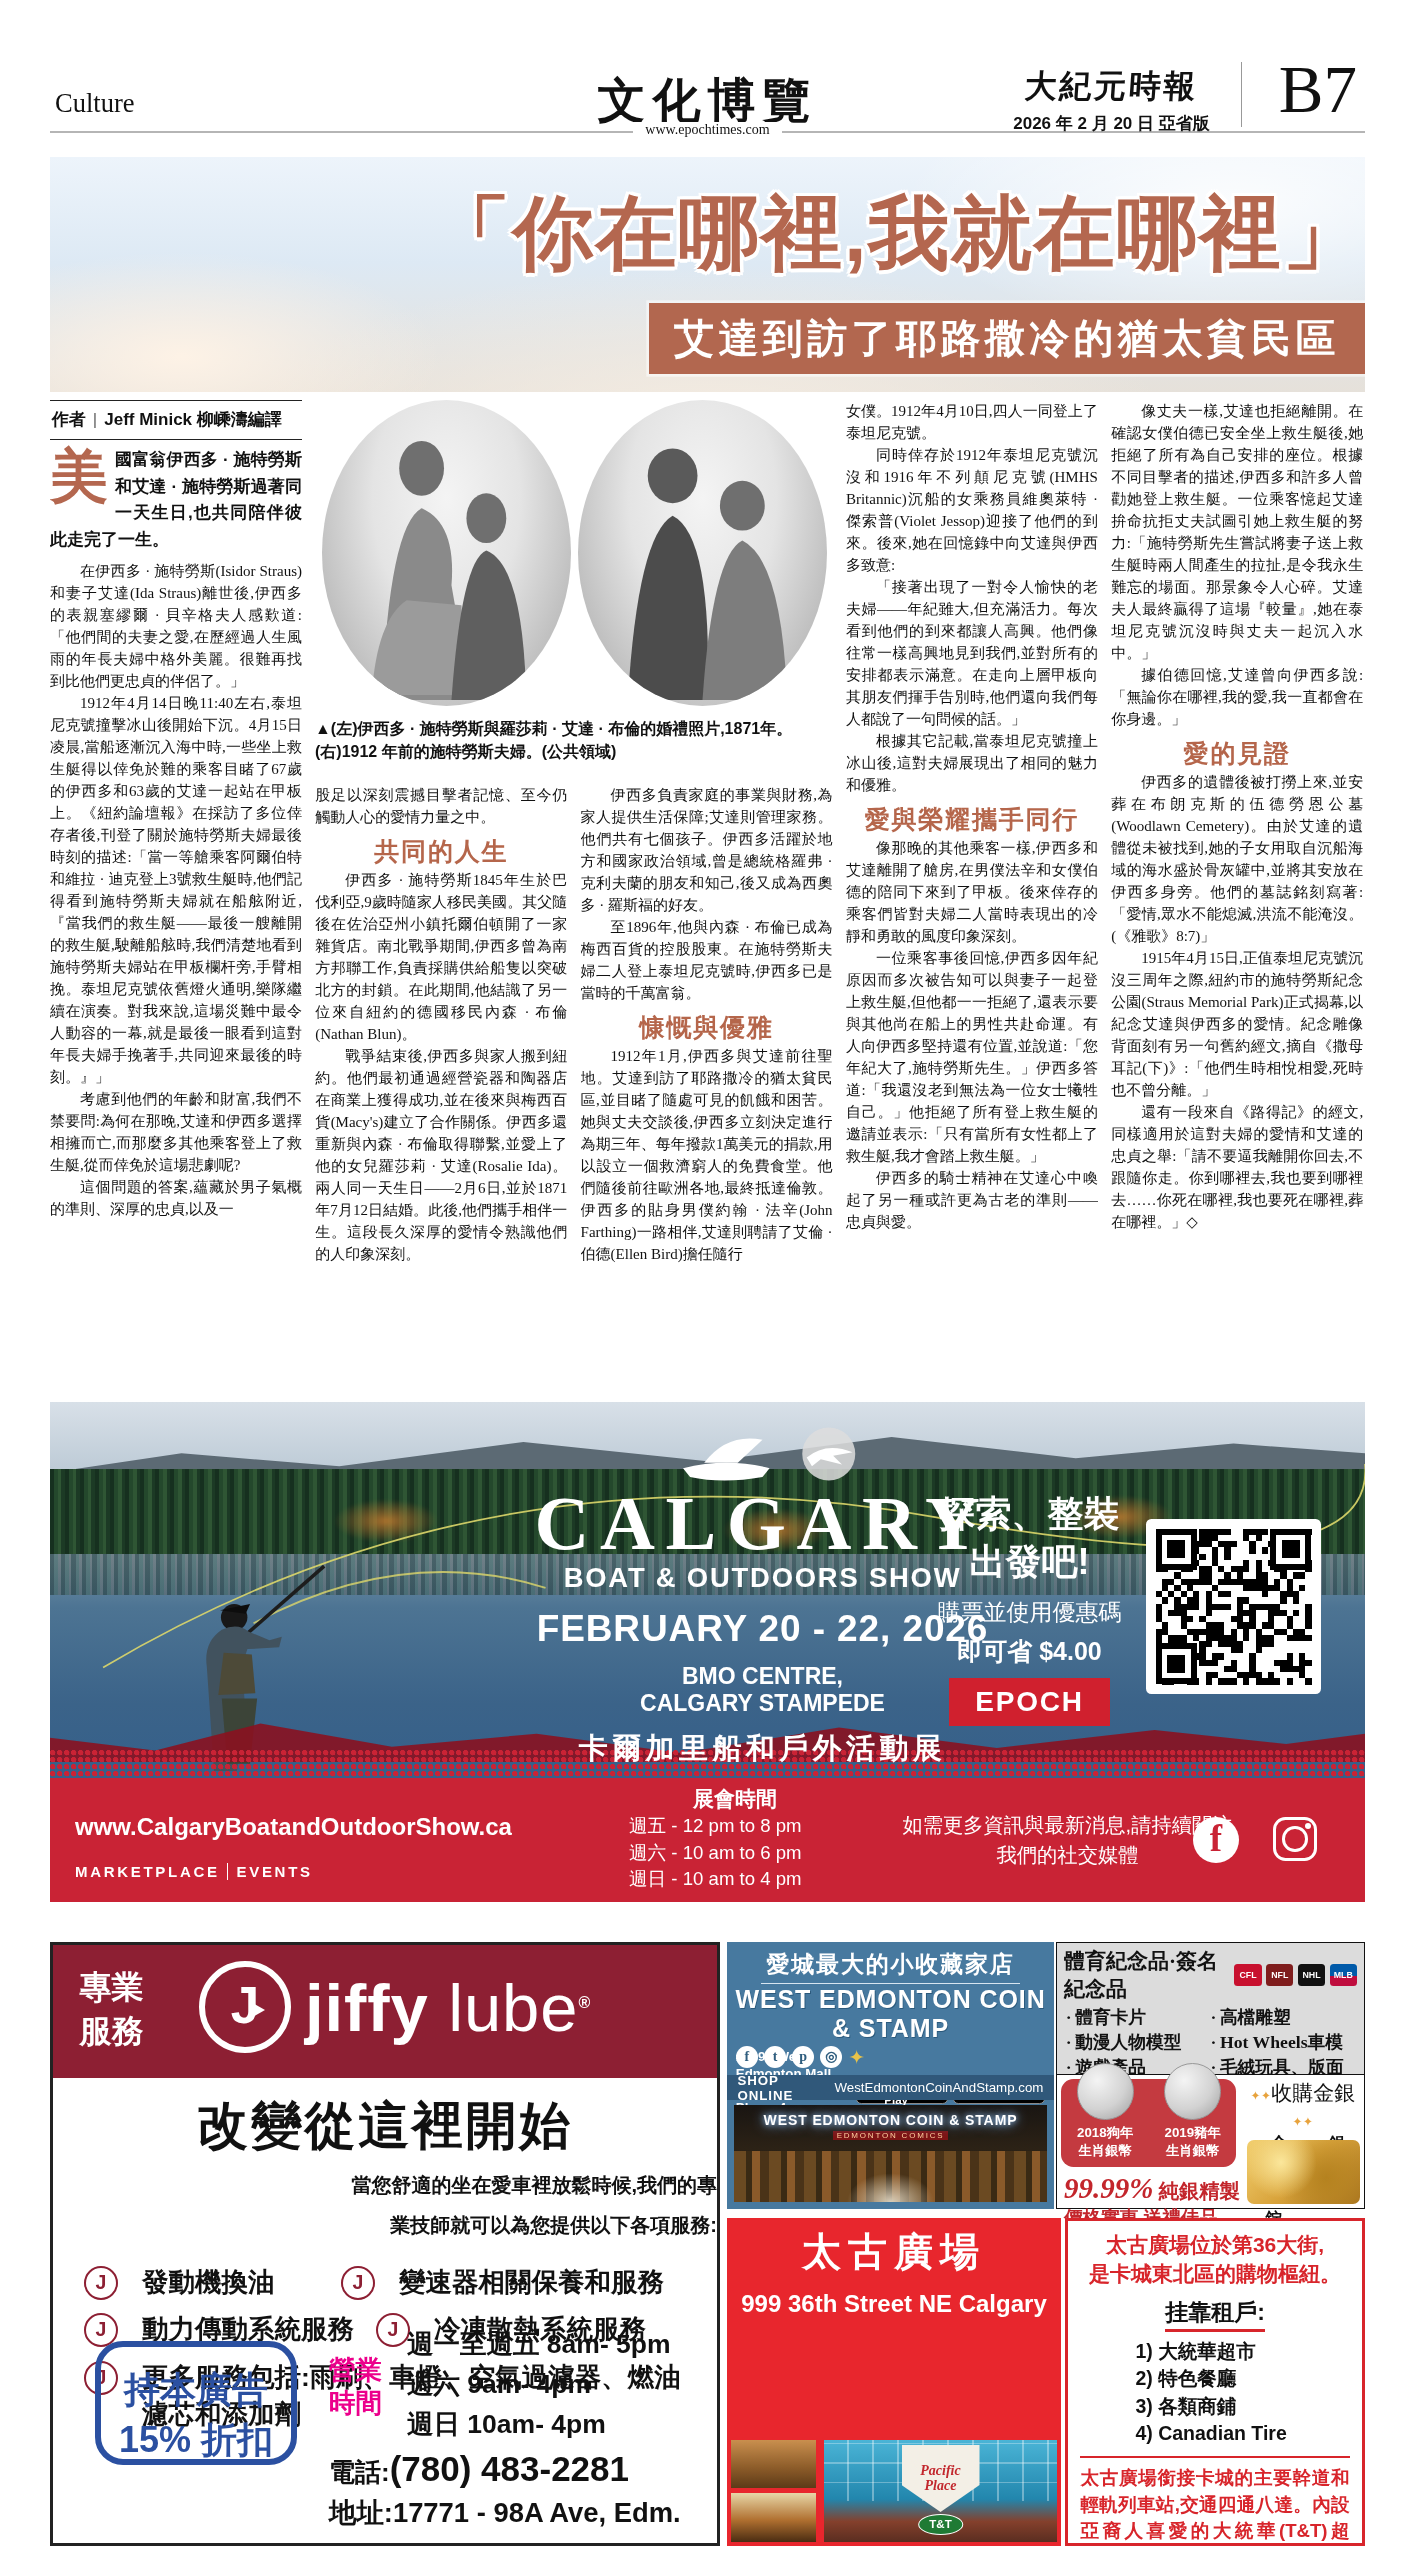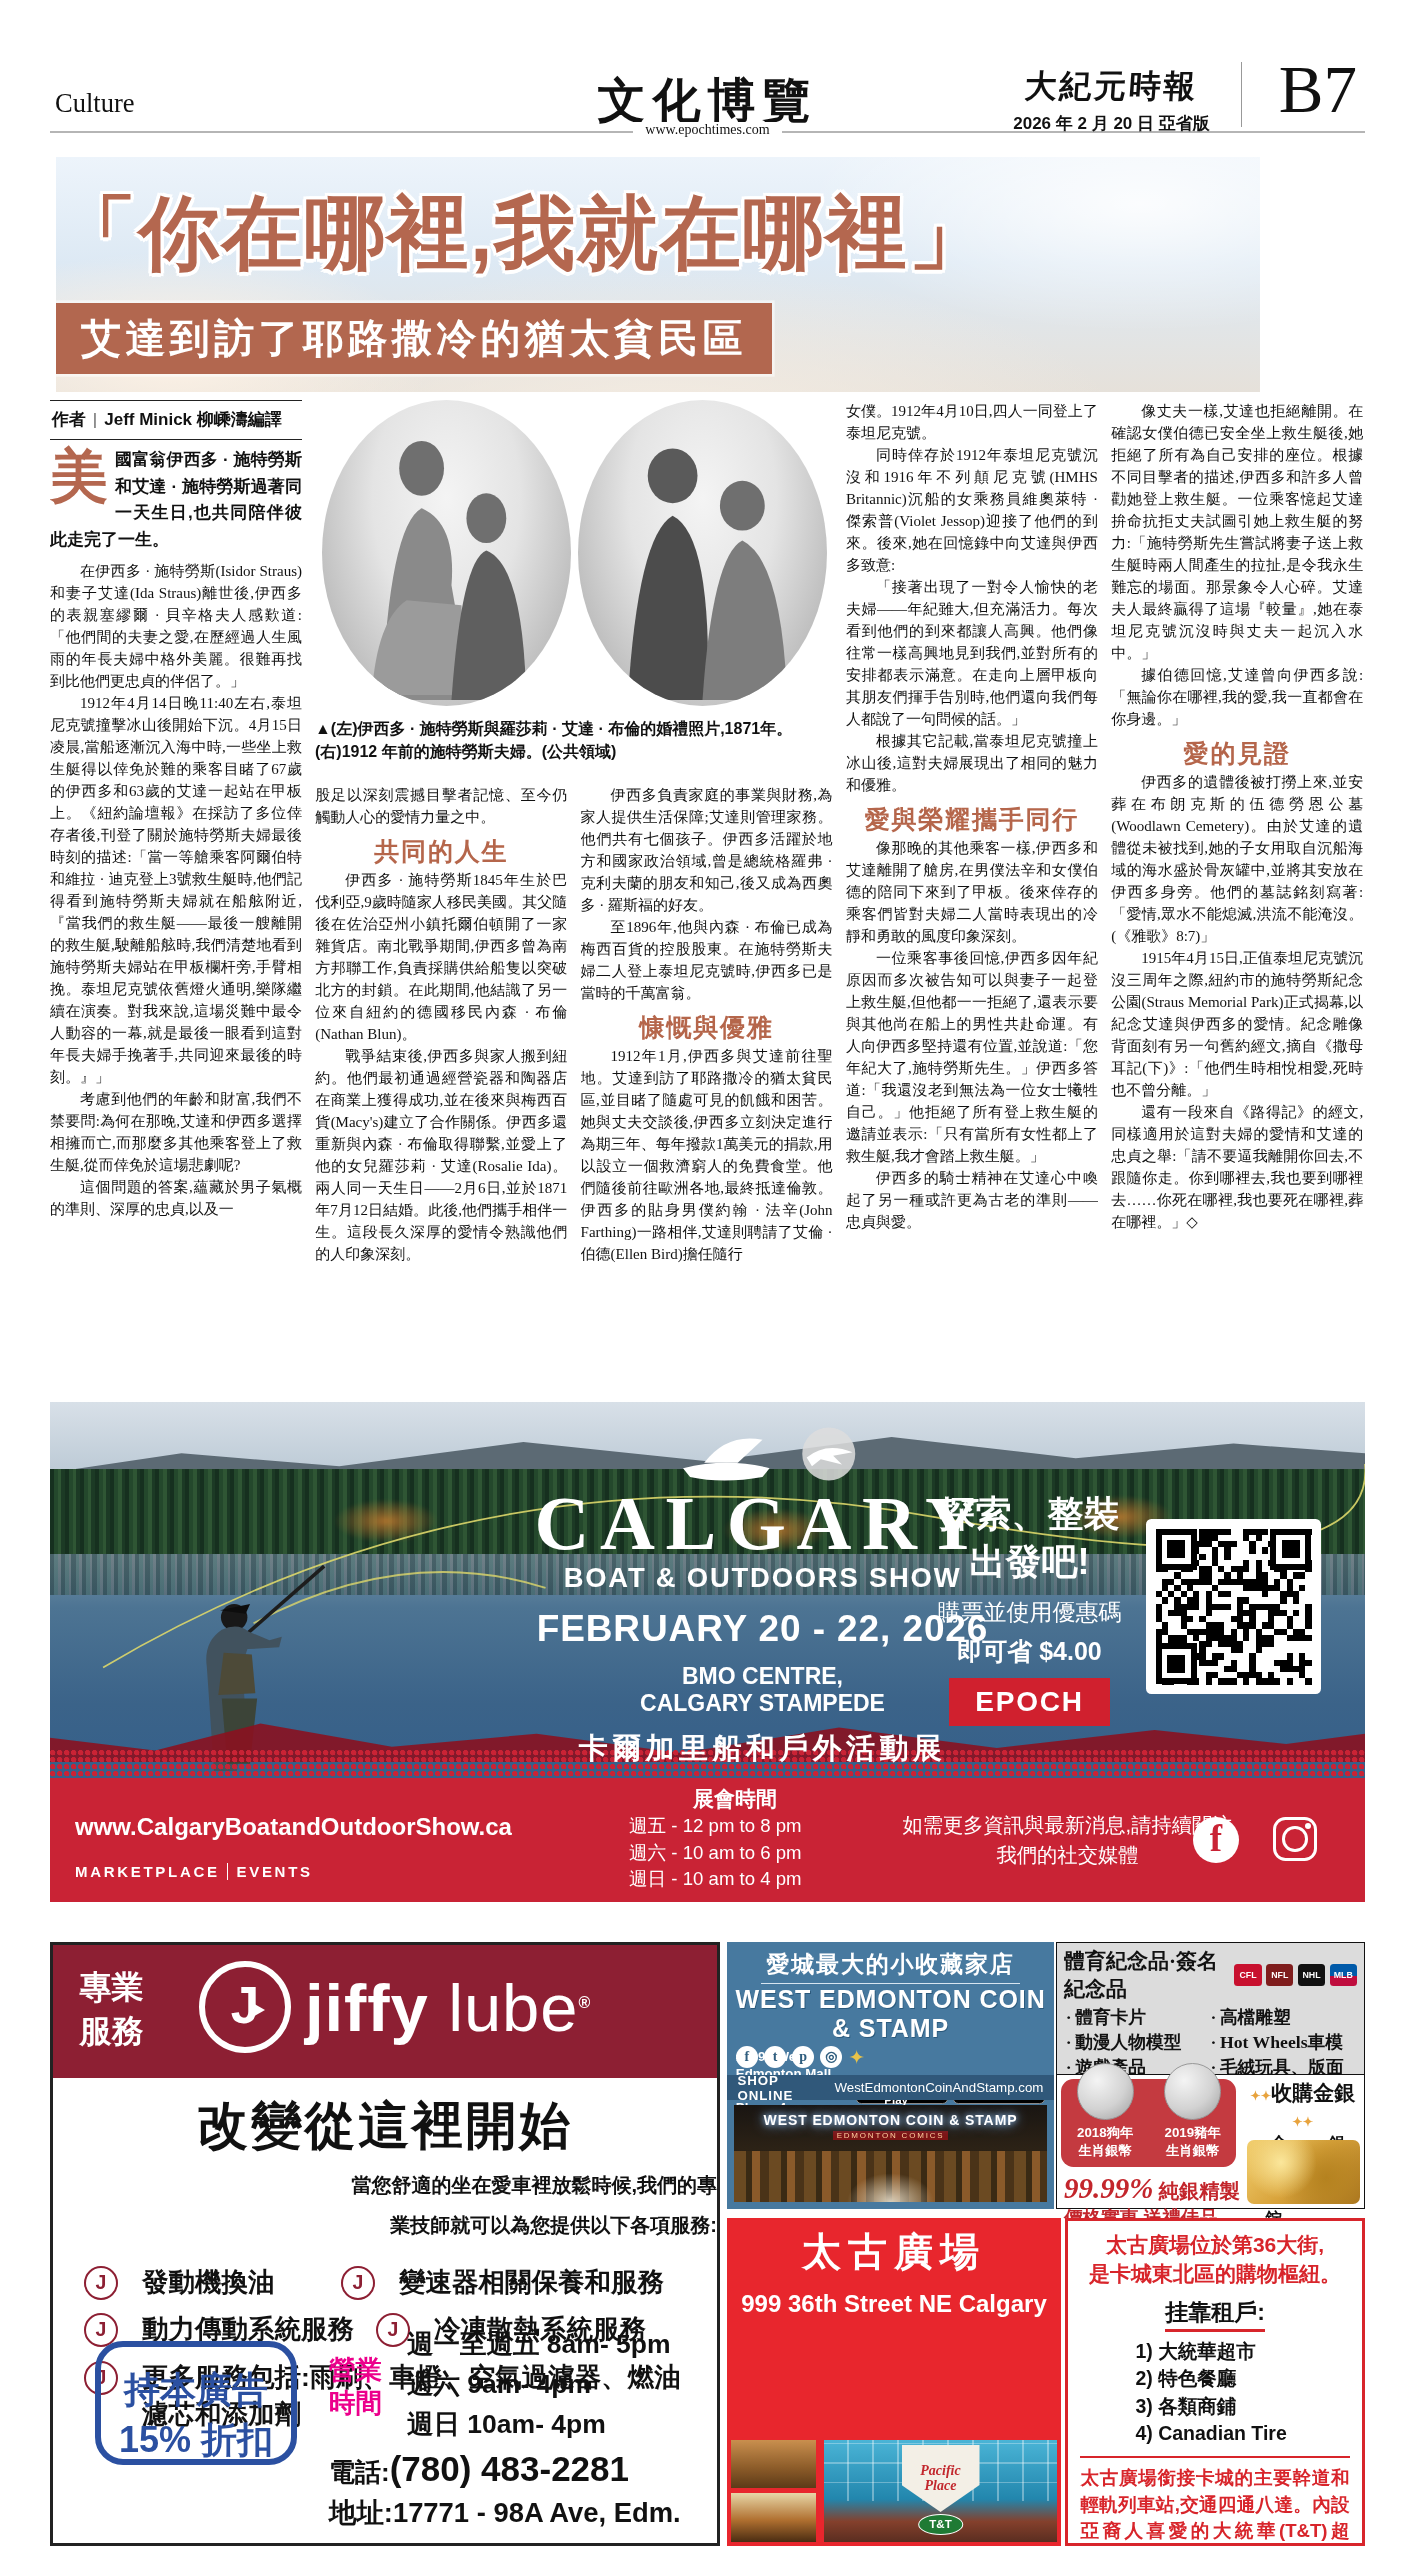--- a/index.html
+++ b/index.html
@@ -10,21 +10,21 @@
   .hdr-title{position:absolute;left:0;right:0;top:69px;text-align:center;font-size:48px;font-weight:bold;letter-spacing:7px}
   .hdr-rule{position:absolute;left:50px;right:50px;top:131px;border-top:2.7px solid #b5b5b5}
   .hdr-site{position:absolute;left:0;right:0;top:122px;text-align:center;font-size:14px;z-index:2}
   .hdr-site span{background:#fff;padding:0 12.4px}
   .masthead{position:absolute;right:184px;top:65px;width:239px;text-align:center}
   .mh-name{font-size:32px;font-weight:900;letter-spacing:2.7px;transform:skewX(-4deg)}
   .mh-date{font-family:"Liberation Sans","DejaVu Sans",sans-serif;font-size:17px;font-weight:bold;margin-top:2.7px}
   .hdr-div{position:absolute;right:173px;top:62px;height:65px;border-left:1.8px solid #999}
   .pageno{position:absolute;right:58px;top:51px;font-size:67px}
   
-  .banner{position:absolute;left:56px;top:157px;width:1204px;height:235px;overflow:hidden;text-align:left;
+  .banner{position:absolute;left:50px;top:157px;width:1315px;height:235px;overflow:hidden;text-align:right;
     background:
       radial-gradient(ellipse 372px 150px at 10% 85%, rgba(255,243,230,.95), rgba(255,255,255,0) 70%),
       radial-gradient(ellipse 460px 177px at 90% 20%, rgba(255,255,255,.85), rgba(255,255,255,0) 72%),
       radial-gradient(ellipse 619px 212px at 50% 115%, #f4ece2, rgba(255,255,255,0) 75%),
       linear-gradient(180deg,#edf4fb 0%,#dde9f4 45%,#e6e1da 100%)}
   .bn-main{margin-top:23px;font-family:"Liberation Sans","DejaVu Sans",sans-serif;font-weight:900;font-size:81px;
     letter-spacing:1.8px;color:#b4674f;
     text-shadow:2.7px 2.7px 0 #fff,-2.7px -2.7px 0 #fff,2.7px -2.7px 0 #fff,-2.7px 2.7px 0 #fff,0 3.5px 0 #fff,3.5px 0 0 #fff,0 -3.5px 0 #fff,-3.5px 0 0 #fff}
   .bn-sub{display:inline-block;margin-top:14px;background:#b2674f;color:#fff;font-family:"Liberation Sans",sans-serif;
     font-weight:800;font-size:40px;letter-spacing:4.4px;padding:8px 25px;box-shadow:0 0 0 2.7px rgba(255,255,255,.5)}
@@ -173,21 +173,21 @@
     border:1.8px solid #111;border-top:none;box-sizing:border-box}
   .coinbox{position:absolute;left:4.4px;top:4.4px;width:175px;height:88px;background:#c43a40;border-radius:12.4px;color:#fff}
   .coinbox .crow{display:flex;justify-content:space-around;margin-top:-16px}
   .ccoin{width:55px;height:55px;border-radius:50%;border:0.9px solid #999;
     background:radial-gradient(circle at 35% 30%,#f4f4f4,#d2d2d2 55%,#9d9d9d)}
   .clabels{display:flex;justify-content:space-around;font-weight:700;font-size:13.3px;line-height:17.7px;text-align:center;margin-top:3.5px}
   .purity{position:absolute;left:7px;top:97px;color:#c3262c;white-space:nowrap}
   .purity .num{font-family:"Liberation Serif",serif;font-style:italic;font-weight:900;font-size:29px}
   .purity .zh{font-weight:900;font-size:20.3px;margin-left:5.3px}
   .buy{position:absolute;left:188px;top:3.5px;right:3.5px;text-align:center}
-  .buy-title{font-family:"Liberation Serif",serif;font-weight:700;font-size:21px}
+  .buy-title{font-family:"Liberation Serif",serif;font-weight:400;font-size:21px}
   .dia{color:#e8a33d;font-size:12.4px}
   .buy-items{display:grid;grid-template-columns:1fr 1fr;font-family:"Liberation Serif",serif;
     font-weight:700;font-size:17px;line-height:23px}
   .buy-items div::before{content:"◆";color:#e8a33d;font-size:10.6px;margin-right:2.7px}
   .gold{position:absolute;right:4.4px;bottom:4.4px;width:113px;height:64px;border-radius:7px;
     background:
       radial-gradient(circle at 30% 35%,#fbe79b,rgba(0,0,0,0) 40%),
       radial-gradient(circle at 70% 60%,#b5821f,rgba(0,0,0,0) 55%),
       linear-gradient(135deg,#f2cf6f,#d9a43c 50%,#a8741f)}
   

